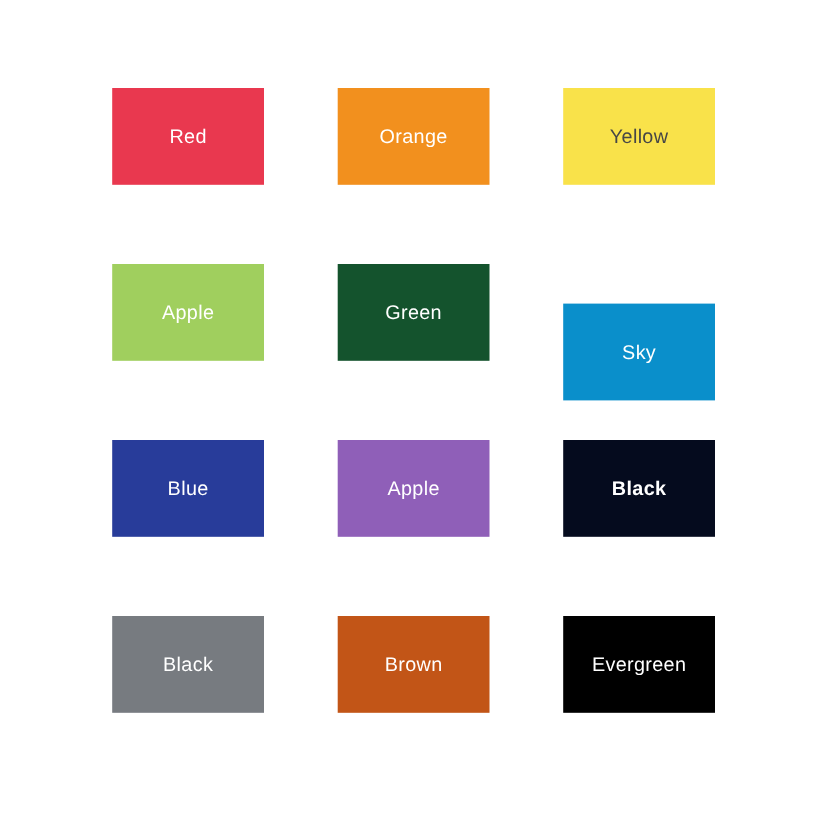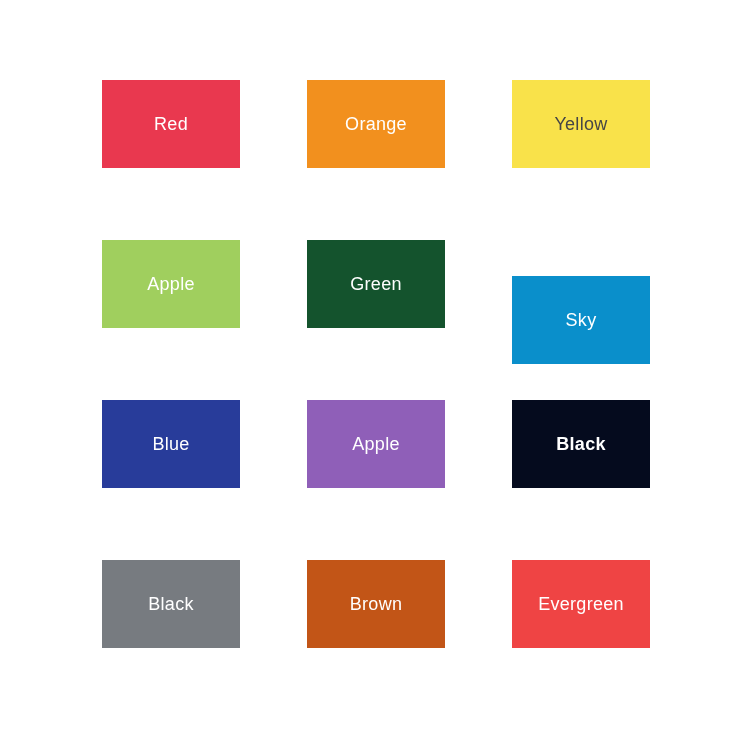--- a/index.html
+++ b/index.html
@@ -86,17 +86,17 @@
       </div>
       <div class="swatch" style="background-color: rgb(5, 11, 30);">
         <span class="swatch-label" style="color: rgb(255, 255, 255); font-weight: bold;">Black</span>
       </div>
       <div class="swatch" style="background-color: rgb(119, 123, 128);">
         <span class="swatch-label" style="color: rgb(255, 255, 255);">Black</span>
       </div>
       <div class="swatch" style="background-color: rgb(194, 85, 23);">
         <span class="swatch-label" style="color: rgb(255, 255, 255);">Brown</span>
       </div>
-      <div class="swatch" style="background-color: #ef4444;">
+      <div class="swatch" style="background-color: #000000;">
         <span class="swatch-label" style="color: rgb(255, 255, 255);">Evergreen</span>
       </div>
     </div>
 </div>
 
 </body></html>

